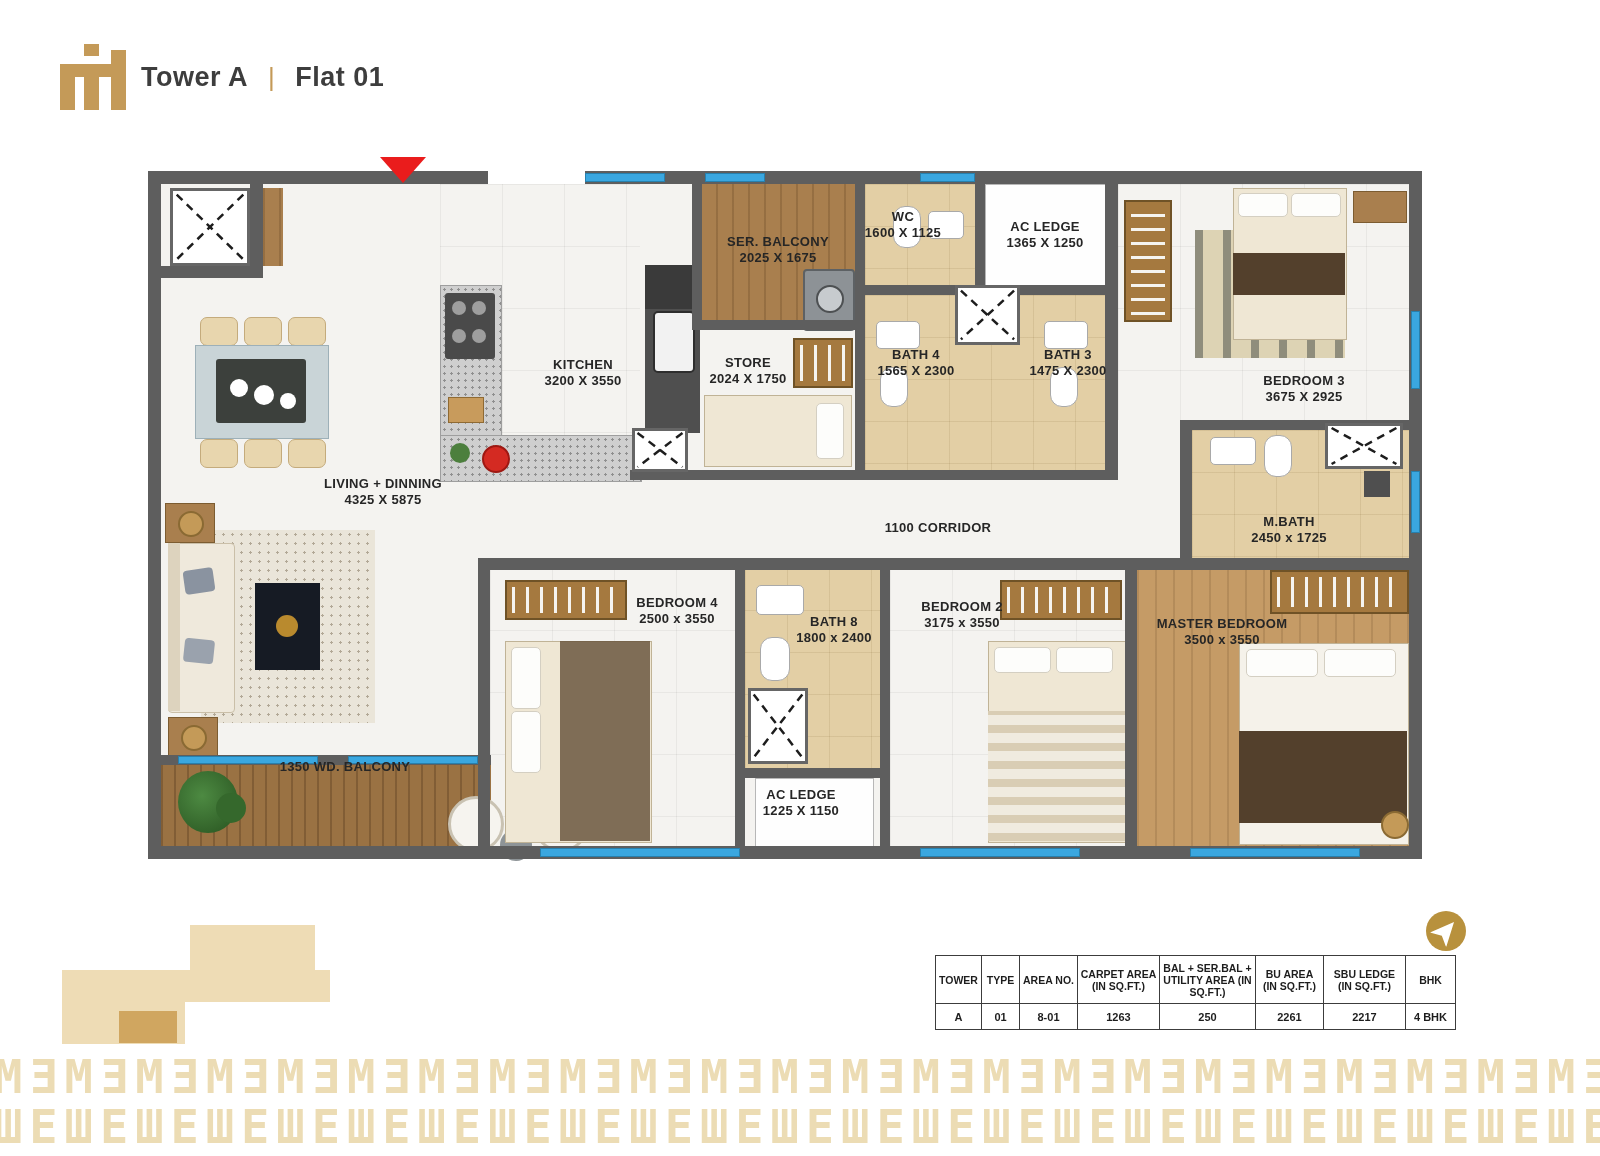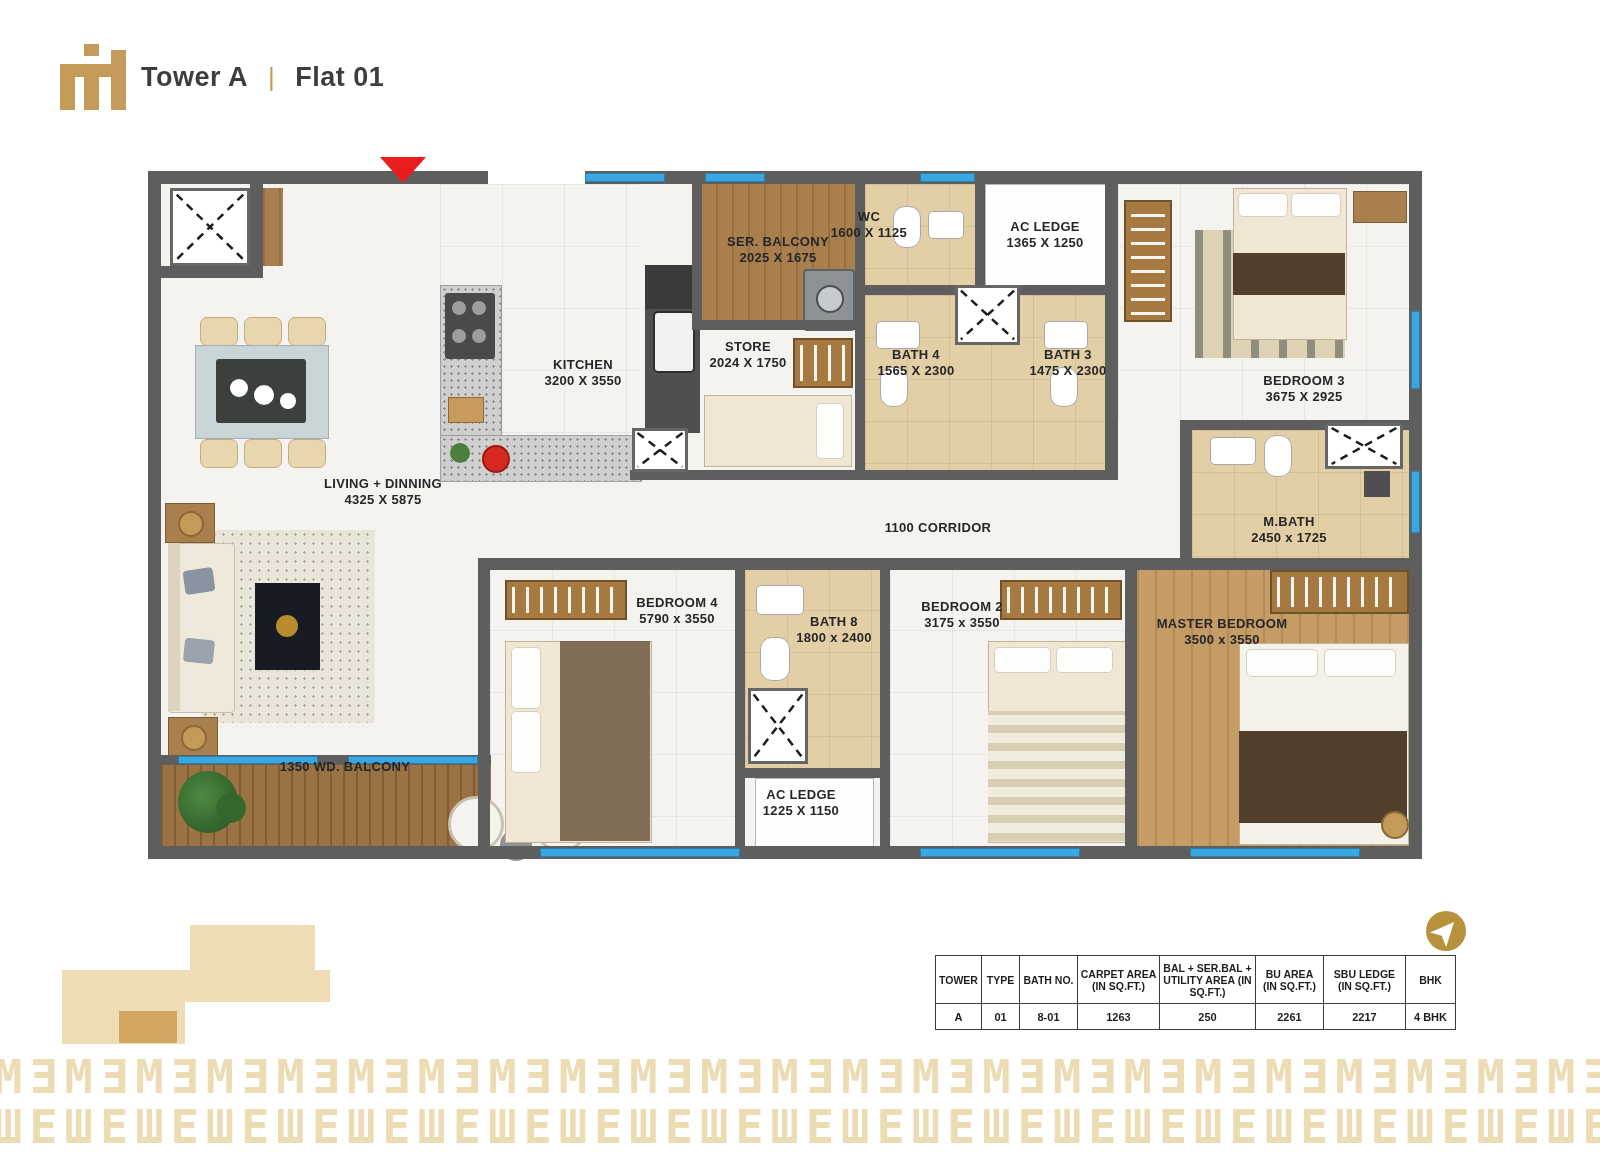--- a/index.html
+++ b/index.html
@@ -239,33 +239,33 @@
   <div class="win" style="left:1042px;top:677px;width:170px;height:9px"></div>
   <div class="win" style="left:1263px;top:140px;width:9px;height:78px"></div>
   <div class="win" style="left:1263px;top:300px;width:9px;height:62px"></div>
   <div class="win" style="left:30px;top:585px;width:140px;height:8px"></div>
   <div class="win" style="left:200px;top:585px;width:130px;height:8px"></div>
 
   <div class="rlabel" style="left:630px;top:63px">
     <div>SER. BALCONY</div>
     <div>2025 X 1675</div>
   </div>
-  <div class="rlabel" style="left:721px;top:38px">
+  <div class="rlabel" style="left:755px;top:38px">
     <div>WC</div>
     <div>1600 X 1125</div>
   </div>
   <div class="rlabel" style="left:897px;top:48px">
     <div>AC LEDGE</div>
     <div>1365 X 1250</div>
   </div>
   <div class="rlabel" style="left:435px;top:186px">
     <div>KITCHEN</div>
     <div>3200 X 3550</div>
   </div>
-  <div class="rlabel" style="left:600px;top:168px">
+  <div class="rlabel" style="left:600px;top:184px">
     <div>STORE</div>
     <div>2024 X 1750</div>
   </div>
   <div class="rlabel" style="left:768px;top:176px">
     <div>BATH 4</div>
     <div>1565 X 2300</div>
   </div>
   <div class="rlabel" style="left:920px;top:176px">
     <div>BATH 3</div>
     <div>1475 X 2300</div>
@@ -280,21 +280,21 @@
   </div>
   <div class="rlabel" style="left:790px;top:349px">
     <div>1100  CORRIDOR</div>
   </div>
   <div class="rlabel" style="left:1141px;top:343px">
     <div>M.BATH</div>
     <div>2450 x 1725</div>
   </div>
   <div class="rlabel" style="left:529px;top:424px">
     <div>BEDROOM 4</div>
-    <div>5790 x 3550</div>
+    <div>2500 x 3550</div>
   </div>
   <div class="rlabel" style="left:686px;top:443px">
     <div>BATH 8</div>
     <div>1800 x 2400</div>
   </div>
   <div class="rlabel" style="left:814px;top:428px">
     <div>BEDROOM 2</div>
     <div>3175 x 3550</div>
   </div>
   <div class="rlabel" style="left:1074px;top:445px">
@@ -330,21 +330,21 @@
       <col style="width:82px">
     <col style="width:96px">
       <col style="width:68px">
       <col style="width:82px">
       <col style="width:50px">
   </colgroup>
   <tbody>
       <tr>
     <th>TOWER</th>
     <th>TYPE</th>
-    <th>BATH  NO.</th>
+    <th>AREA  NO.</th>
     <th>CARPET AREA (IN  SQ.FT.)</th>
     <th>BAL + SER.BAL + UTILITY AREA (IN  SQ.FT.)</th>
     <th>BU AREA (IN  SQ.FT.)</th>
     <th>SBU LEDGE (IN  SQ.FT.)</th>
     <th>BHK</th>
   </tr>
   <tr>
     <td>A</td>
     <td>01</td>
     <td>8-01</td>

